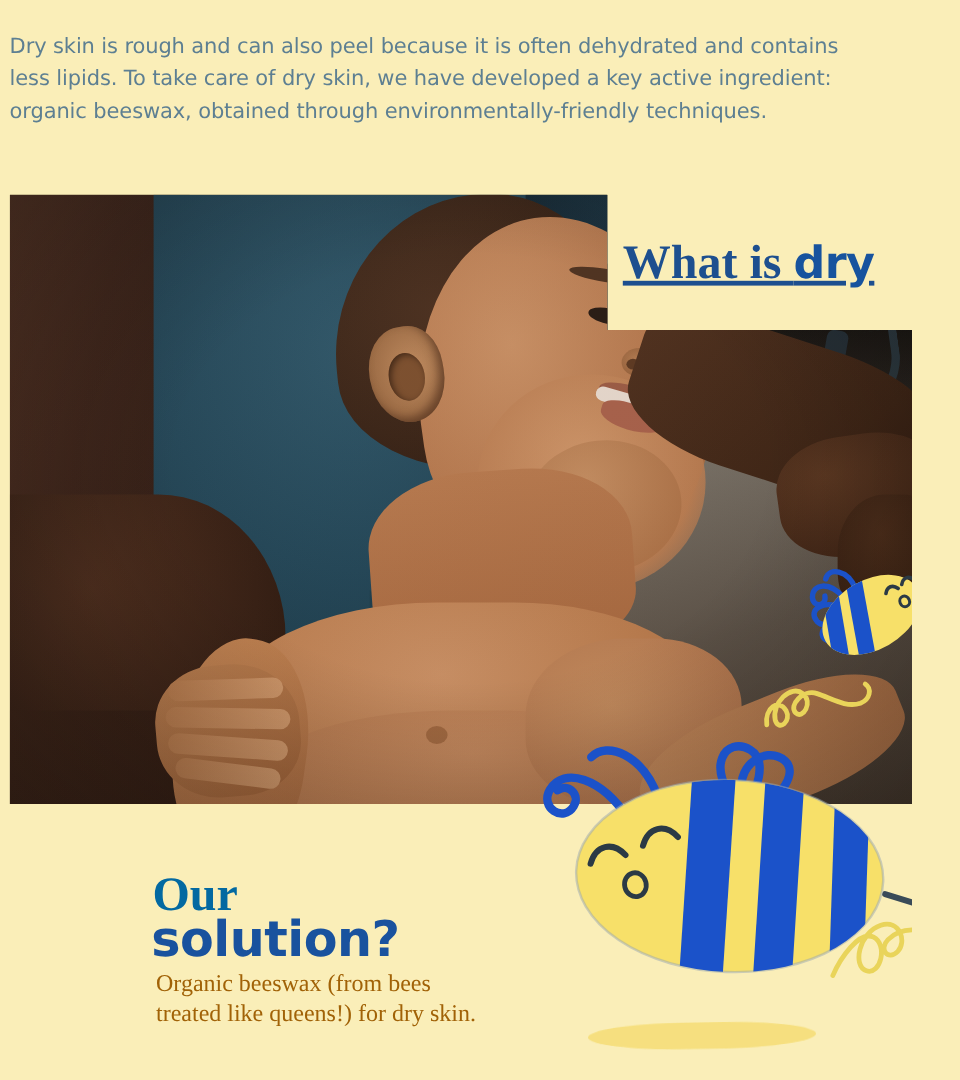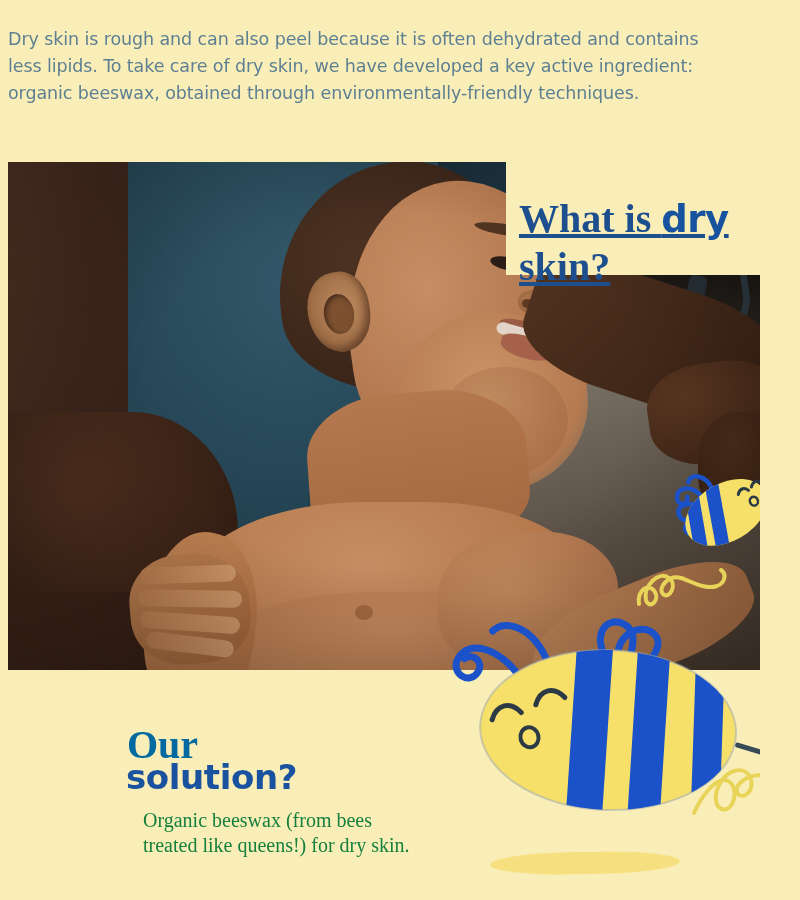--- a/index.html
+++ b/index.html
@@ -148,26 +148,26 @@
     font-size:37px;color:#17539e;letter-spacing:-0.5px;
   }
   .h-our{
     position:absolute;left:127px;top:690px;
     font-family:"Liberation Serif",serif;
     font-size:40px;line-height:44px;color:#0369a1;
   }
   .h-solution{
     position:absolute;left:126px;top:729px;
     font-family:"DejaVu Sans",sans-serif;font-weight:bold;
-    font-size:34px;line-height:40px;color:#19529e;letter-spacing:-0.4px;
+    font-size:41px;line-height:40px;color:#19529e;letter-spacing:-0.4px;
   }
   .sol-body{
-    position:absolute;left:143px;top:788px;width:280px;
+    position:absolute;left:130px;top:788px;width:280px;
     font-family:"Liberation Serif",serif;
-    font-size:20px;line-height:25px;color:#15803d;
+    font-size:20px;line-height:25px;color:#a16207;
   }
 
   
   .bee{position:absolute;}
   .bee svg{display:block;overflow:visible;}
   .bee-big{left:455px;top:585px;width:345px;height:260px;}
   .bee-small{left:665px;top:455px;width:120px;height:120px;}
   .squiggle{position:absolute;}
   .squiggle-1{left:635px;top:560px;width:95px;height:60px;}
   .squiggle-2{left:690px;top:755px;width:110px;height:70px;}
@@ -235,21 +235,20 @@
       <div class="ph adult-hand"></div>
       <div class="ph adult-hand2"></div>
 
       <div class="ph vignette"></div>
       <div class="ph grain"></div>
     </div>
   </div>
 
   <h1 class="h-what">
     <span>What is </span><b>dry</b><br>
-    <span>skin?</span>
   </h1>
 
   <div class="bee bee-small">
     <svg viewBox="0 0 120 120" width="120" height="120">
       <g transform="rotate(-22 60 60)">
 
         <path d="M46 36 C40 18, 26 16, 22 26 C19 34, 30 38, 32 29" fill="none" stroke="#1b52c9" stroke-width="4.5" stroke-linecap="round"></path>
         <path d="M58 33 C58 15, 44 8, 38 16" fill="none" stroke="#1b52c9" stroke-width="4.5" stroke-linecap="round"></path>
 
         <path d="M44 46 C30 30, 14 34, 18 46 C21 54, 36 54, 44 48 Z" fill="none" stroke="#1b52c9" stroke-width="4.5" stroke-linejoin="round"></path>

